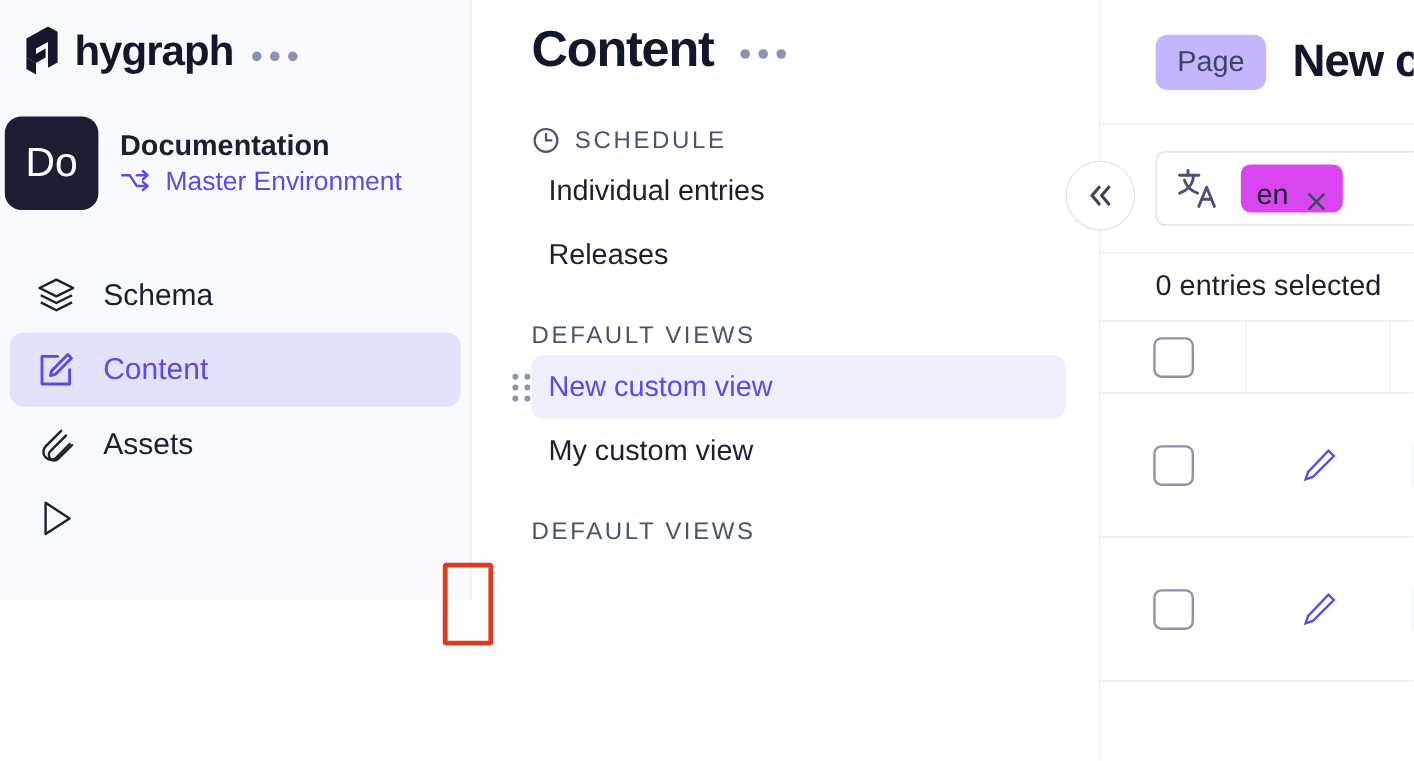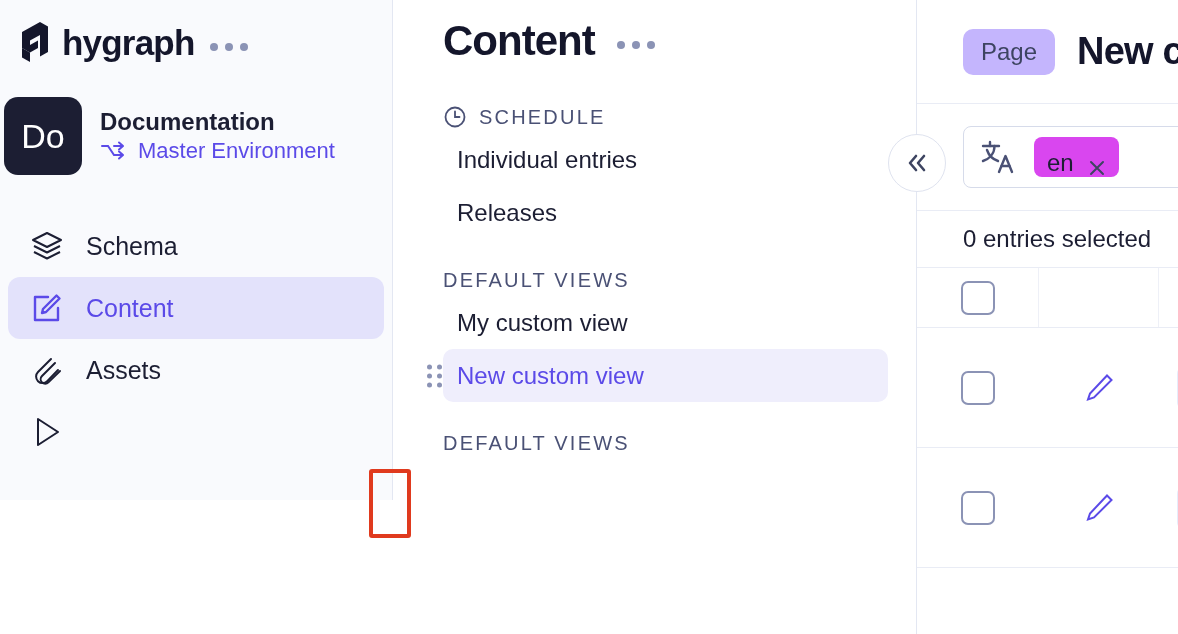--- a/index.html
+++ b/index.html
@@ -249,33 +249,33 @@
     <div class="panel-item">
       <span>Individual entries</span>
     </div>
     <div class="panel-item">
       <span>Releases</span>
     </div>
 
     <div class="section-head group-sp">
       <span class="section-label plain">DEFAULT VIEWS</span>
     </div>
-    <div class="panel-item">
-      <span>My custom view</span>
-    </div>
     <div class="panel-item selected">
       <span class="drag-handle">
         <i></i>
           <i></i>
           <i></i>
           <i></i>
           <i></i>
           <i></i>
       </span>
       <span>New custom view</span>
+    </div>
+    <div class="panel-item">
+      <span>My custom view</span>
     </div>
 
     <div class="section-head group-sp">
       <span class="section-label plain">DEFAULT VIEWS</span>
     </div>
 
     <div class="anno-box" style="left:-24px; top:469px; width:42px; height:69px;"></div>
   </div>
 
   <div class="main-area">

